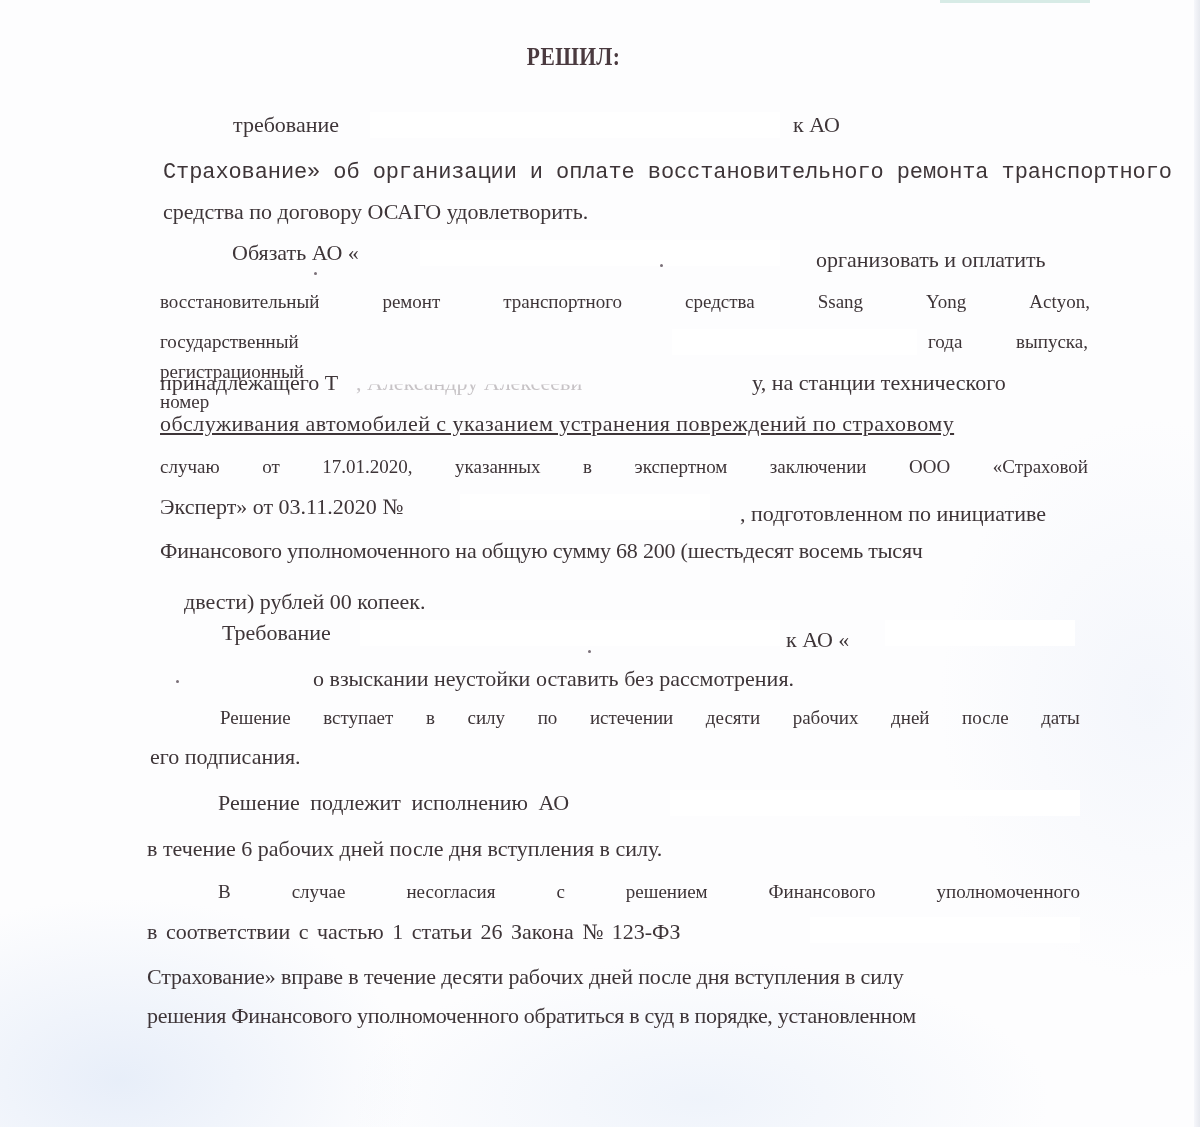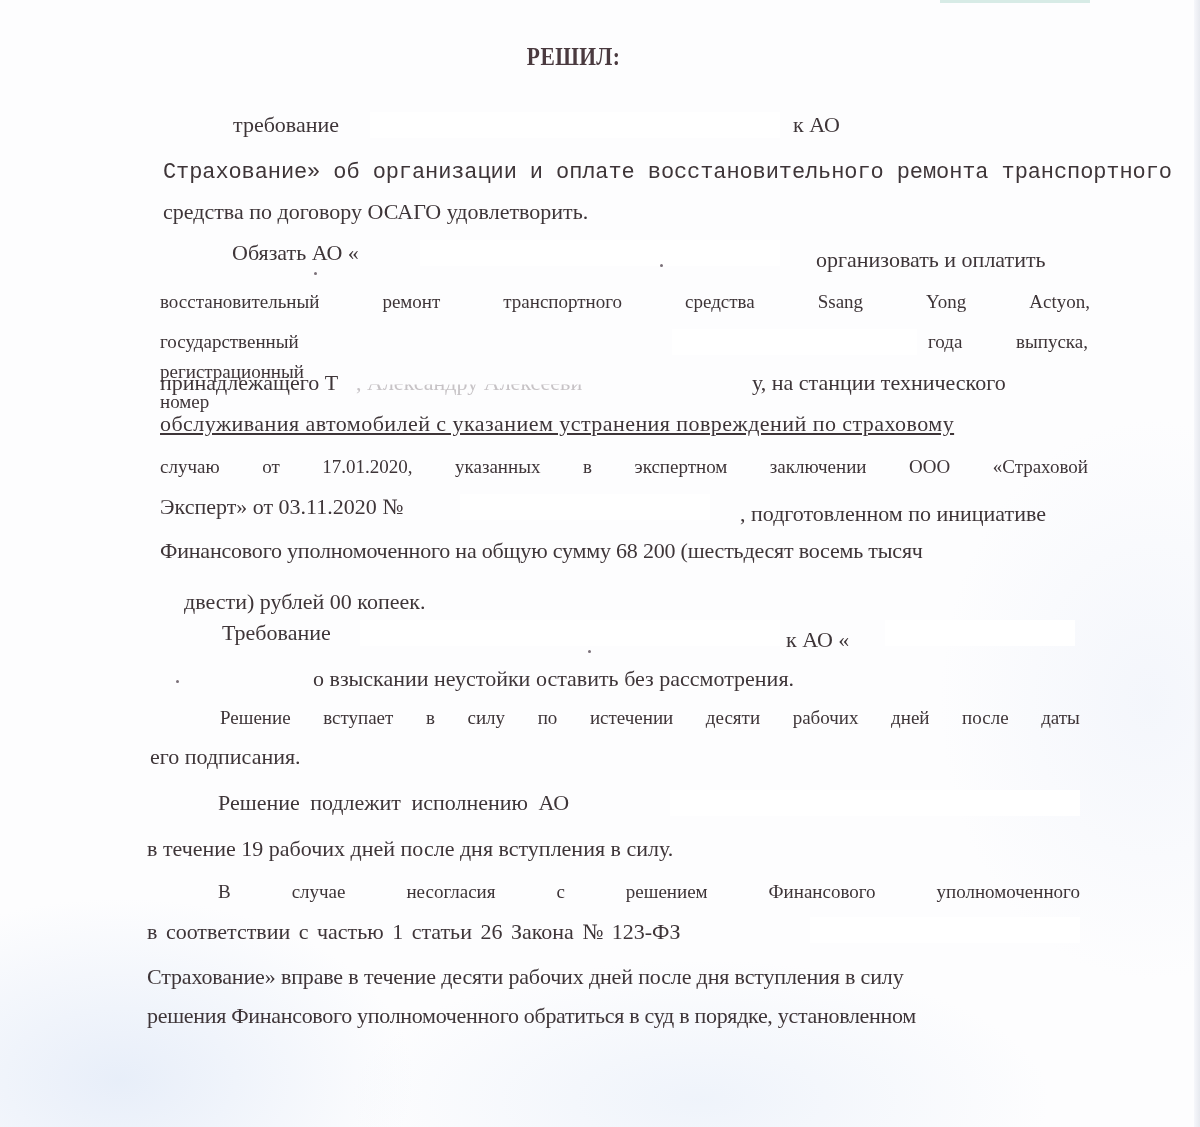--- a/index.html
+++ b/index.html
@@ -182,21 +182,21 @@
       <span>дней</span>
       <span>после</span>
       <span>даты</span>
     </div>
     <div class="line" style="top:742px; left:150px;">его подписания.</div>
   </div>
 
   <div>
     <div class="line" style="top:788px; left:218px; word-spacing:5px;">Решение   подлежит   исполнению   АО</div>
     <div class="redact" style="position:absolute; top:790px; left:670px; width:410px;"></div>
-    <div class="line" style="top:834px; left:147px;">в течение 19 рабочих дней после дня вступления в силу.</div>
+    <div class="line" style="top:834px; left:147px;">в течение 6 рабочих дней после дня вступления в силу.</div>
   </div>
 
   <div>
     <div class="flex-line" style="top:877px; left:218px; width:862px;">
       <span>В</span>
       <span>случае</span>
       <span>несогласия</span>
       <span>с</span>
       <span>решением</span>
       <span>Финансового</span>

